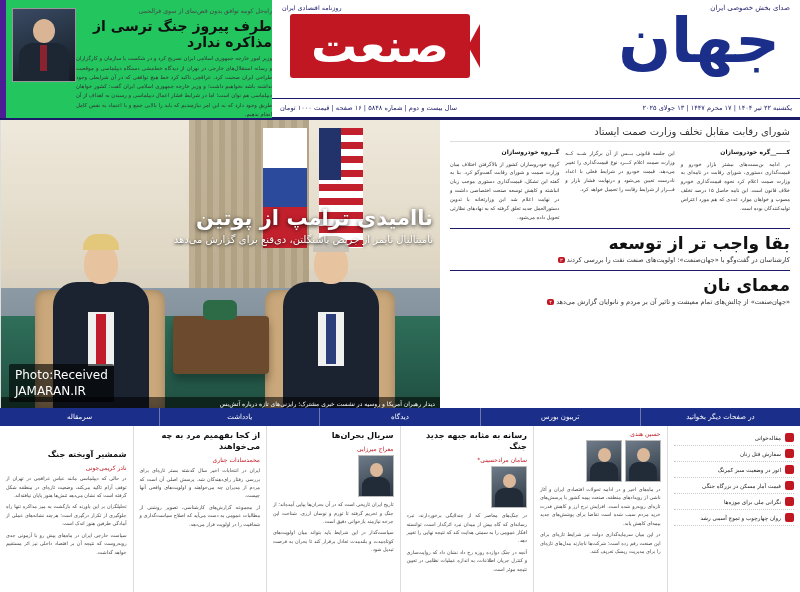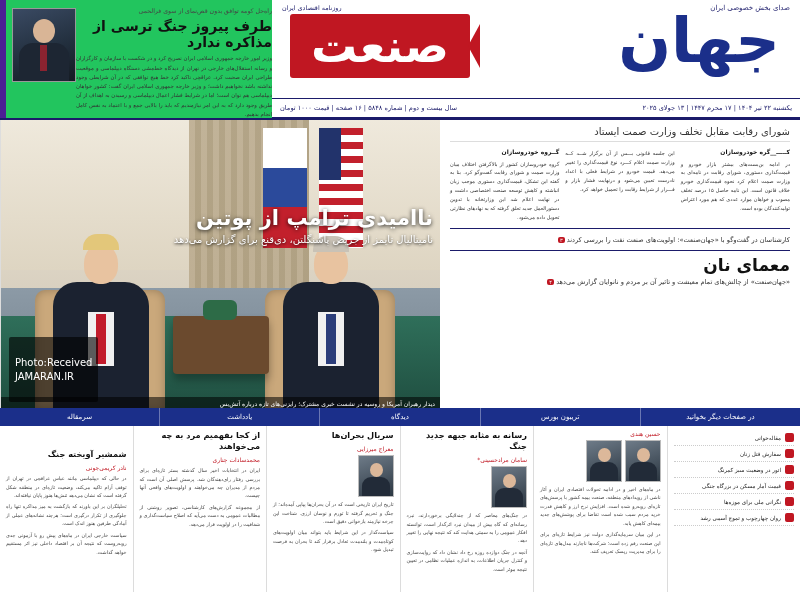--- a/index.html
+++ b/index.html
@@ -102,21 +102,21 @@
   .bcol h4{font-size:8.2px;margin:0 0 4px;text-align:right;color:#111;line-height:1.35;font-weight:bold;}
   .bcol .auth{font-size:6px;color:#c01722;text-align:right;margin-bottom:3px;}
   .bcol p{font-size:4.9px;line-height:1.72;text-align:justify;color:#444;margin:0 0 3px;}
   .mugs{display:flex;gap:3px;justify-content:flex-start;margin:2px 0 3px;}
   .mug{width:34px;height:40px;background:linear-gradient(160deg,#6e7b88,#2c3742);border:1px solid #bbb;position:relative;overflow:hidden;}
   .mug .h{position:absolute;left:11px;top:7px;width:13px;height:14px;border-radius:50%;background:#dcb89a;}
   .mug .b{position:absolute;left:3px;top:21px;width:28px;height:20px;border-radius:9px 9px 0 0;background:#222b38;}
   .linklist{list-style:none;margin:0;padding:0;}
   .linklist li{display:flex;align-items:center;gap:4px;font-size:5.6px;color:#222;border-bottom:1px dotted #ccc;padding:3px 0;}
   .dot{width:9px;height:9px;border-radius:2px;background:#c01722;flex:0 0 auto;}
-  .watermark{position:absolute;left:8px;bottom:8px;background:rgba(0,0,0,.62);color:#fff;font-size:10px;padding:19px 6px;line-height:1.35;border-radius:2px;text-align:left;direction:ltr;}
+  .watermark{position:absolute;left:8px;bottom:8px;background:rgba(0,0,0,.62);color:#fff;font-size:12px;padding:3px 6px;line-height:1.35;border-radius:2px;text-align:left;direction:ltr;}
 </style>
 </head>
 <body>
 
 <div class="page">
 
   <div class="masthead">
 
     <div class="mast-left">
       <div class="mast-photo">
@@ -201,20 +201,21 @@
             <span>این جلسه قانونی بـــس از آن برگزار شــد کــه وزارت صمت اعلام کـــرد نوع قیمت‌گذاری را تغییر می‌دهد. قیمت خودرو در شرایط فعلی با اعداد نادرست تعیین می‌شود و درنهایت فشار بازار و فـــرار از شرایط رقابت را تحمیل خواهد کرد.</span>
           </div>
           <div class="c">
             <b>گــروه خودروسازان</b>
             <span>گروه خودروسازان کشور از بالاگرفتن اختلاف میان وزارت صمت و شورای رقابت گفت‌وگو کرد. بنا به گفته این تشکل، قیمت‌گذاری دستوری موجب زیان انباشته و کاهش توسعه صنعت اختصاصی داشت و در نهایت اعلام شد این وزارتخانه با تدوین دستورالعمل جدید تعلق گرفته که به نهادهای نظارتی تحویل داده می‌شود.</span>
           </div>
         </div>
       </div>
 
       <div class="sect">
+        <div class="t">بقا واجب تر از توسعه</div>
         <div class="s">
           <span>کارشناسان در گفت‌وگو با «جهان‌صنعت»: اولویت‌های صنعت نفت را بررسی کردند</span>
           <span class="pg">۳</span>
         </div>
       </div>
 
       <div class="sect">
         <div class="t">معمای نان</div>
         <div class="s">
           <span>«جهان‌صنعت» از چالش‌های تمام معیشت و تاثیر آن بر مردم و نانوایان گزارش می‌دهد</span>

